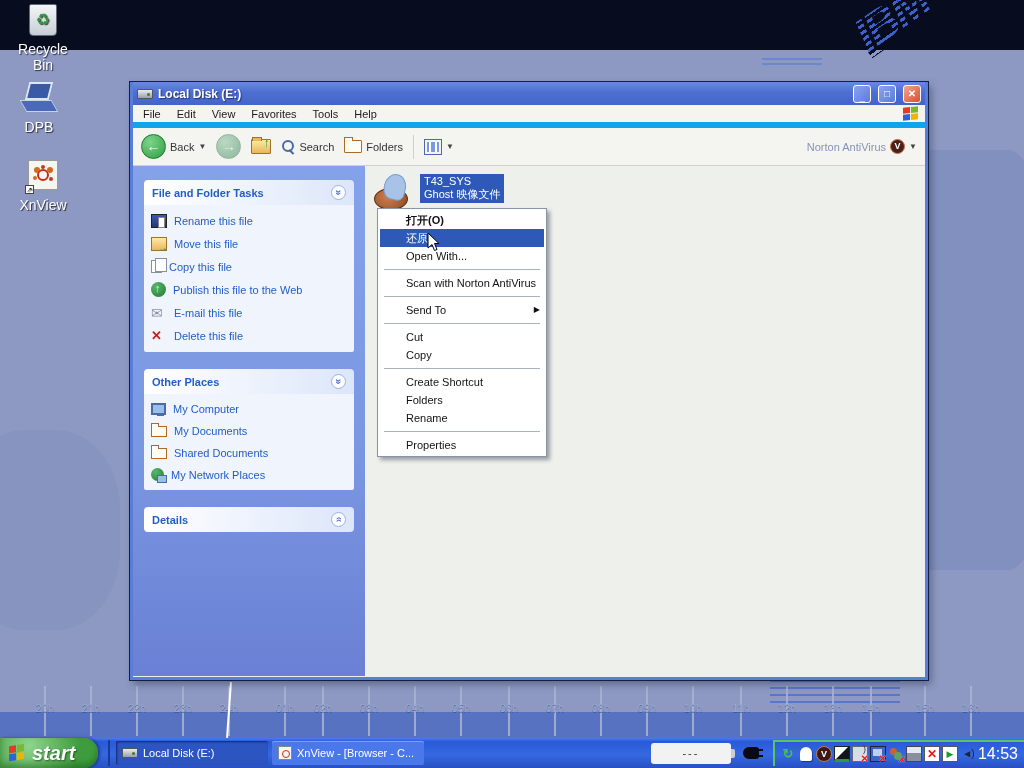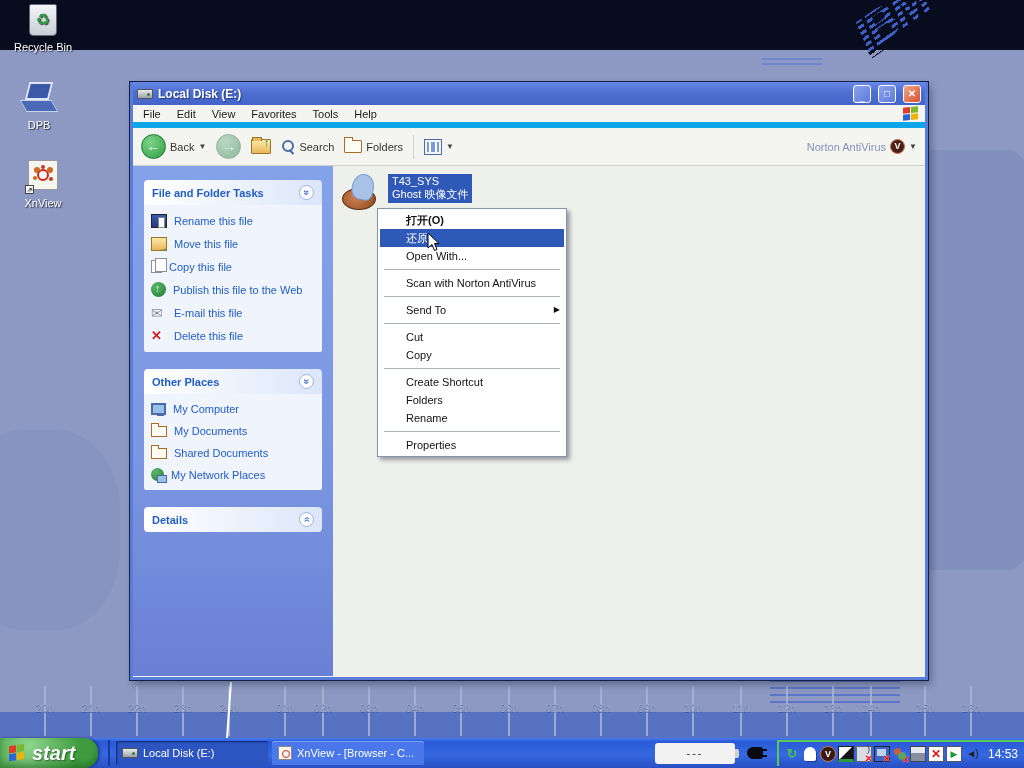--- a/index.html
+++ b/index.html
@@ -22,21 +22,21 @@
   
   .timeline { position:absolute; left:0; top:686px; width:1024px; height:52px; }
   .tl-cell { position:absolute; top:0; width:46px; height:52px; }
   .tl-tick { position:absolute; left:22px; top:0; width:2px; height:50px; background:#aab4d2; opacity:.85; }
   .tl-label { position:absolute; left:0; top:16px; width:46px; text-align:center; color:#9aa7cc; font-size:11px; text-shadow:0 1px 0 rgba(40,60,120,.5); }
   .tl-white-line { position:absolute; left:228px; top:682px; width:2px; height:56px; background:#fff; transform:rotate(4deg); }
 
   
   .dicon { position:absolute; width:70px; text-align:center; color:#fff; text-shadow:1px 1px 1px rgba(0,0,0,.7); }
   .dicon .art { width:36px; height:34px; margin:0 auto 3px auto; position:relative; }
-  .dicon .lbl { font-size:11px; }
+  .dicon .lbl { font-size:14px; }
   .dicon.recycle { left:8px; top:4px; }
   .bin { position:absolute; left:4px; top:0; width:28px; height:32px; background:linear-gradient(180deg,#f4f6f8,#c8ced6); border:1px solid #667; border-radius:2px 2px 4px 4px; color:#2a9a3a; font-size:16px; line-height:30px; text-align:center; }
   .dicon.dpb { left:4px; top:82px; }
   .laptop-screen { position:absolute; left:6px; top:0; width:24px; height:18px; background:#3a5aa8; border:2px solid #dfe6f2; transform:skewX(-14deg); }
   .laptop-base { position:absolute; left:2px; top:18px; width:32px; height:12px; background:#4a6ab8; border:1px solid #c8d2e8; transform:skewX(30deg); }
   .dicon.xnview { left:8px; top:160px; }
   .xn-art { position:absolute; left:3px; top:0; width:30px; height:30px; background:#f6f6f0; border:1px solid #999; }
   .xn-swirl { position:absolute; left:8px; top:8px; width:12px; height:12px; border:2px solid #cc2a18; border-radius:50%; box-shadow:-6px -5px 0 -3px #d06a20, 7px -5px 0 -3px #d06a20, 0 -8px 0 -4px #c23a28, -8px 3px 0 -4px #d06a20, 8px 4px 0 -4px #c23a28; }
   .shortcut-badge { position:absolute; left:0; bottom:0; width:9px; height:9px; background:#fff; border:1px solid #444; font-size:7px; line-height:8px; color:#111; }
 
@@ -72,21 +72,21 @@
   .magnifier::after { content:""; position:absolute; left:9px; top:9px; width:6px; height:2px; background:#4a6aa8; transform:rotate(45deg); transform-origin:0 0; }
   .folder-plain { position:relative; width:18px; height:13px; background:#fdfdf6; border:1px solid #b06a28; border-radius:1px; }
   .folder-plain::before { content:""; position:absolute; left:-1px; top:-4px; width:7px; height:3px; background:#fdfdf6; border:1px solid #b06a28; border-bottom:none; }
   .tb-sep { width:1px; height:24px; background:#cfd0c8; }
   .views-grid { width:18px; height:16px; border:1px solid #4a6aa8; background:#fff repeating-linear-gradient(90deg,#7a9ae0 0 4px,#fff 4px 6px); background-clip:content-box; padding:2px; }
   .toolbar .spacer { flex:1; }
   .norton-label { color:#8892bb; }
   .norton-ico { width:15px; height:15px; border-radius:50%; background:#4a2018; border:1px solid #c87848; color:#fff; font-size:9px; font-weight:bold; line-height:13px; text-align:center; }
 
   .window-body { display:flex; height:510px; }
-  .sidebar { width:200px; background:linear-gradient(180deg,#84a2e9 0%,#7b97e2 55%,#6a80d4 100%); padding:14px 11px; }
+  .sidebar { width:232px; background:linear-gradient(180deg,#84a2e9 0%,#7b97e2 55%,#6a80d4 100%); padding:14px 11px; }
   .panel { margin-bottom:17px; }
   .panel-header { height:25px; background:linear-gradient(90deg,#ffffff,#dce6fa); border-radius:4px 4px 0 0; display:flex; align-items:center; justify-content:space-between; padding:0 8px; }
   .panel-title { color:#215dc6; font-weight:bold; font-size:11px; }
   .chev { width:15px; height:15px; border-radius:50%; background:#fff; border:1px solid #98b1e4; color:#4a6fd0; font-weight:bold; font-size:10px; line-height:13px; text-align:center; }
   .chev span { display:inline-block; transform:rotate(90deg); }
   .chev.down span { transform:rotate(-90deg); }
   .panel-body { background:#f0f4fd; padding:9px 7px 7px 7px; border-radius:0 0 2px 2px; }
   .task-row { display:flex; align-items:center; gap:7px; margin:0 0 9px 0; }
   .task-row:last-child { margin-bottom:2px; }
   .task-row .txt { color:#215dc6; }
@@ -109,21 +109,21 @@
   .si-net::after { content:""; position:absolute; right:-3px; bottom:-2px; width:8px; height:6px; background:#9ac0ea; border:1px solid #4a6aa8; }
 
   .content { flex:1; position:relative; background:#eef0ec; }
   .file-tile { position:absolute; left:9px; top:8px; display:flex; gap:6px; align-items:flex-start; }
   .ghost-art { position:relative; width:40px; height:36px; }
   .ghost-ball { position:absolute; left:0; bottom:0; width:34px; height:22px; background:radial-gradient(circle at 40% 35%,#d08050,#8a4a20); border:1px solid #5a2a10; border-radius:50%; }
   .ghost-body { position:absolute; left:10px; top:0; width:22px; height:26px; background:#a8c2e8; border:1px solid #7a9ad0; border-radius:50% 50% 30% 40%; transform:rotate(12deg); }
   .file-label { background:#2e59b8; color:#fff; padding:1px 4px 2px 4px; line-height:13px; }
 
   
-  .ctx { position:absolute; left:377px; top:208px; width:190px; background:#fff; border:1px solid #8894a8; box-shadow:3px 3px 4px rgba(0,0,30,.35); padding:2px 0; z-index:50; }
+  .ctx { position:absolute; left:377px; top:208px; width:170px; background:#fff; border:1px solid #8894a8; box-shadow:3px 3px 4px rgba(0,0,30,.35); padding:2px 0; z-index:50; }
   .ctx-item { height:18px; line-height:18px; padding:0 12px 0 28px; color:#111; white-space:nowrap; position:relative; }
   .ctx-item.bold { font-weight:bold; }
   .ctx-item.selected { background:#2e59b8; color:#fff; margin:0 2px; padding-left:26px; }
   .ctx-sep { height:1px; background:#aab0bc; margin:4px 6px; }
   .ctx-item .sub { position:absolute; right:6px; top:0; font-size:8px; }
 
   .cursor { position:absolute; left:427px; top:232px; z-index:60; }
 
   
   .taskbar { position:absolute; left:0; top:738px; width:1024px; height:30px; background:linear-gradient(180deg,#4a7cf0 0%,#2a5ad8 12%,#3568e0 55%,#2850c4 100%); display:flex; align-items:center; }
@@ -156,21 +156,21 @@
   .t-comp { background:#3a66c8; border:1px solid #223; }
   .t-comp::before { content:""; position:absolute; left:2px; top:2px; width:9px; height:7px; background:#bcd0f0; }
   .t-user { }
   .t-user::before { content:""; position:absolute; left:2px; top:2px; width:7px; height:7px; border-radius:50%; background:#c86040; }
   .t-user::after { content:""; position:absolute; left:6px; top:6px; width:8px; height:8px; border-radius:50%; background:#60a060; }
   .t-print { background:linear-gradient(180deg,#e8e8f0 0 40%,#8890a0 40%); border:1px solid #445; }
   .t-drivex { background:#fff; border:1px solid #556; }
   .t-drivex::before { content:"✕"; color:#e81818; font-weight:bold; font-size:12px; line-height:14px; }
   .t-media { background:#fff; border:1px solid #556; color:#1d9a30; font-size:9px; line-height:14px; }
   .t-vol { color:#222; font-size:10px; line-height:16px; letter-spacing:-1px; }
-  .tray-clock { color:#fff; margin-left:6px; font-size:12px; }
+  .tray-clock { color:#fff; font-size:16px; }
 </style>
 </head>
 <body>
 
 <div class="desktop">
   <div class="topband"></div>
   <div class="ibm-logo"><span>IBM</span></div>
   <div class="blue-lines"></div>
   <div class="wp-shape s1"></div>
   <div class="wp-shape s2"></div>

